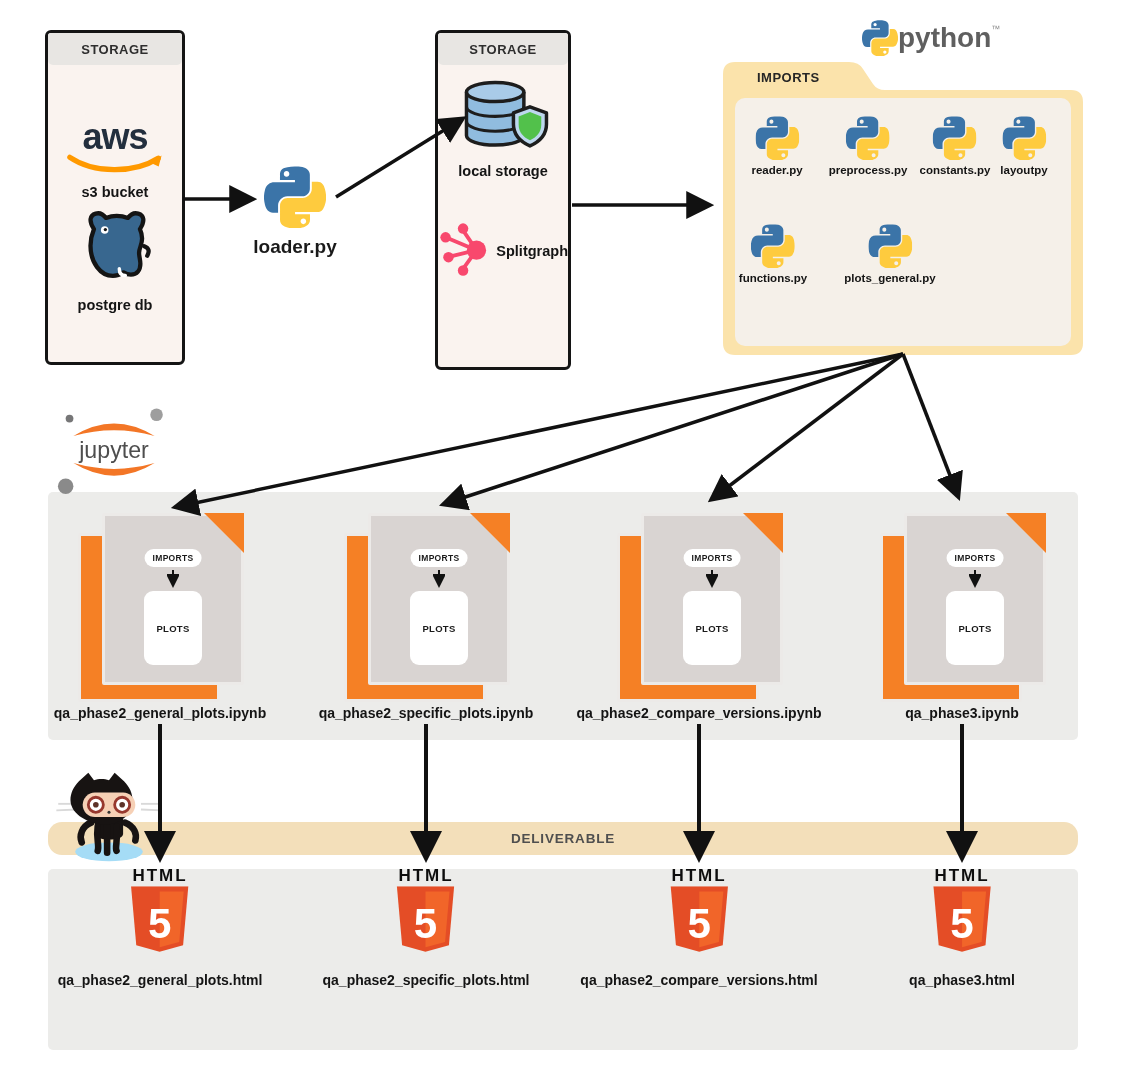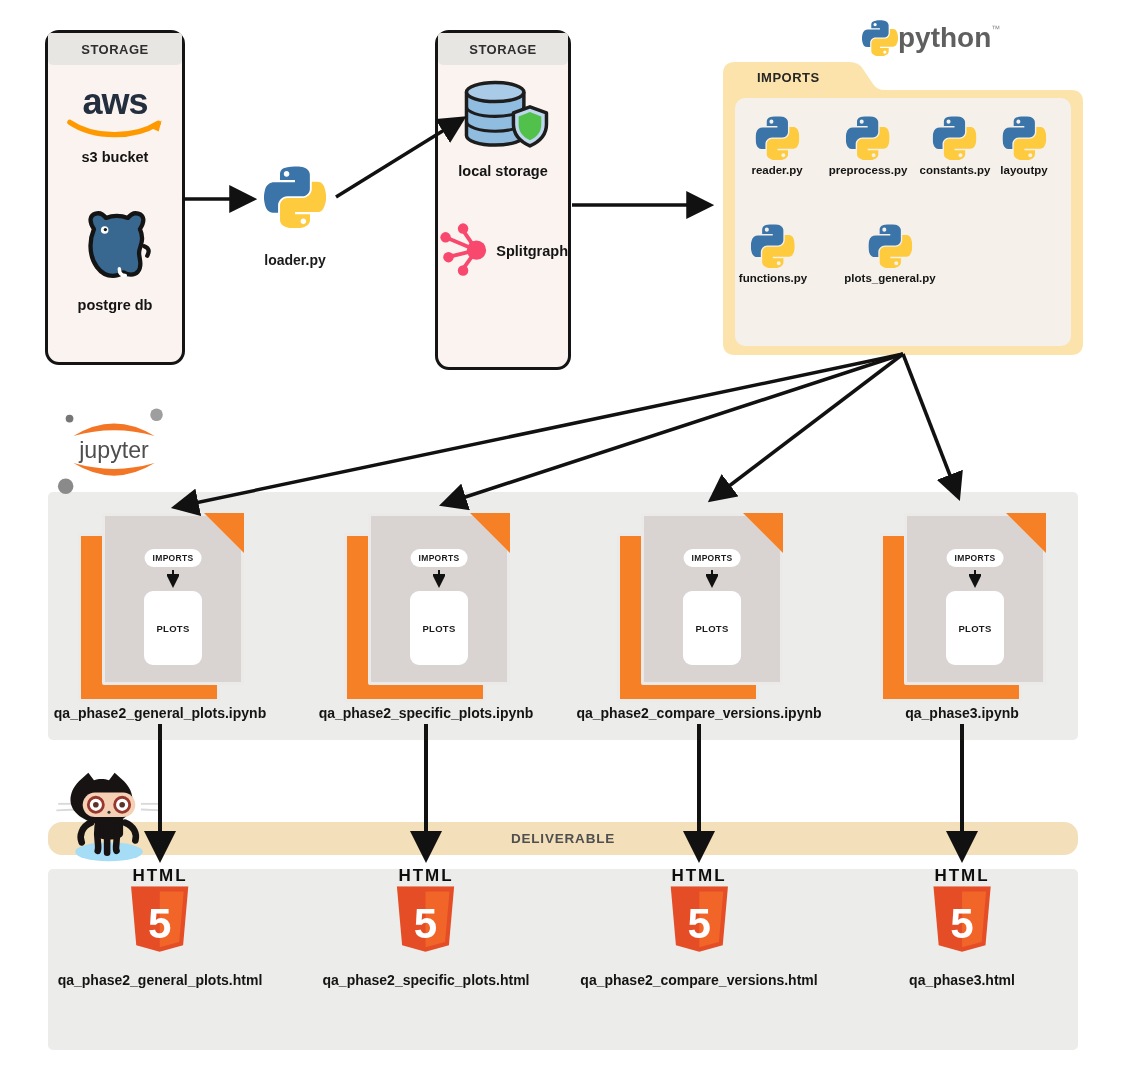--- a/index.html
+++ b/index.html
@@ -1,21 +1,21 @@
 <!DOCTYPE html>
 <html><head>
 <meta charset="utf-8">
 <style>
   html,body{margin:0;padding:0;background:#fff;}
   body{font-family:"Liberation Sans", sans-serif; color:#1a1a1a;}
   .canvas{position:relative;width:1141px;height:1080px;background:#fff;overflow:hidden;}
   .abs{position:absolute;}
 
   
-  .storage-box{border:3px solid #141414;border-radius:14px;background:#faf3ef;box-sizing:border-box;}
+  .storage-box{border:3px solid #141414;border-radius:6px;background:#faf3ef;box-sizing:border-box;}
   .storage-header{height:32px;background:#e8e6e3;border-radius:3px 3px 5px 5px;display:flex;align-items:center;justify-content:center;
     font-weight:bold;font-size:13px;letter-spacing:.5px;color:#2e2e2e;}
   .icon-label{font-weight:bold;font-size:14.5px;color:#141414;text-align:center;}
 
   
   .folder-header{font-weight:bold;font-size:13px;letter-spacing:.5px;color:#262626;}
   .pyfile{display:flex;flex-direction:column;align-items:center;transform:translateX(-50%);}
   .pyfile .lbl{margin-top:4px;font-weight:bold;font-size:11.5px;color:#141414;white-space:nowrap;}
 
   
@@ -38,24 +38,24 @@
   
   .html-out{display:flex;flex-direction:column;align-items:center;transform:translateX(-50%);}
   .html-word{font-weight:bold;font-size:17px;letter-spacing:2px;color:#0d0d0d;}
   .html-out .lbl{margin-top:12px;font-weight:bold;font-size:14px;white-space:nowrap;color:#141414;}
 
   .brand-python{display:flex;align-items:flex-start;gap:0;}
   .brand-python .word{font-size:28px;font-weight:600;color:#5f5f5f;line-height:36px;}
   .brand-python .tm{font-size:9px;color:#8a8a8a;margin-top:4px;}
 
   .loader-block{display:flex;flex-direction:column;align-items:center;width:110px;}
-  .loader-block .lbl{margin-top:24px;font-weight:bold;font-size:14px;}
+  .loader-block .lbl{margin-top:8px;font-weight:bold;font-size:19px;}
 
   .aws-block{display:flex;flex-direction:column;align-items:center;}
-  .aws-word{font-weight:bold;font-size:36px;line-height:34px;color:#232f3e;letter-spacing:-1px;}
+  .aws-word{font-weight:bold;font-size:36px;line-height:34px;color:#232f3e;letter-spacing:-1px;margin-top:35px;}
 
   svg.overlay{position:absolute;left:0;top:0;z-index:50;pointer-events:none;}
   .z5{z-index:5;} .z10{z-index:10;}
 </style>
 </head>
 <body>
 
 <div class="canvas">
 
   <svg width="0" height="0" style="position:absolute">

